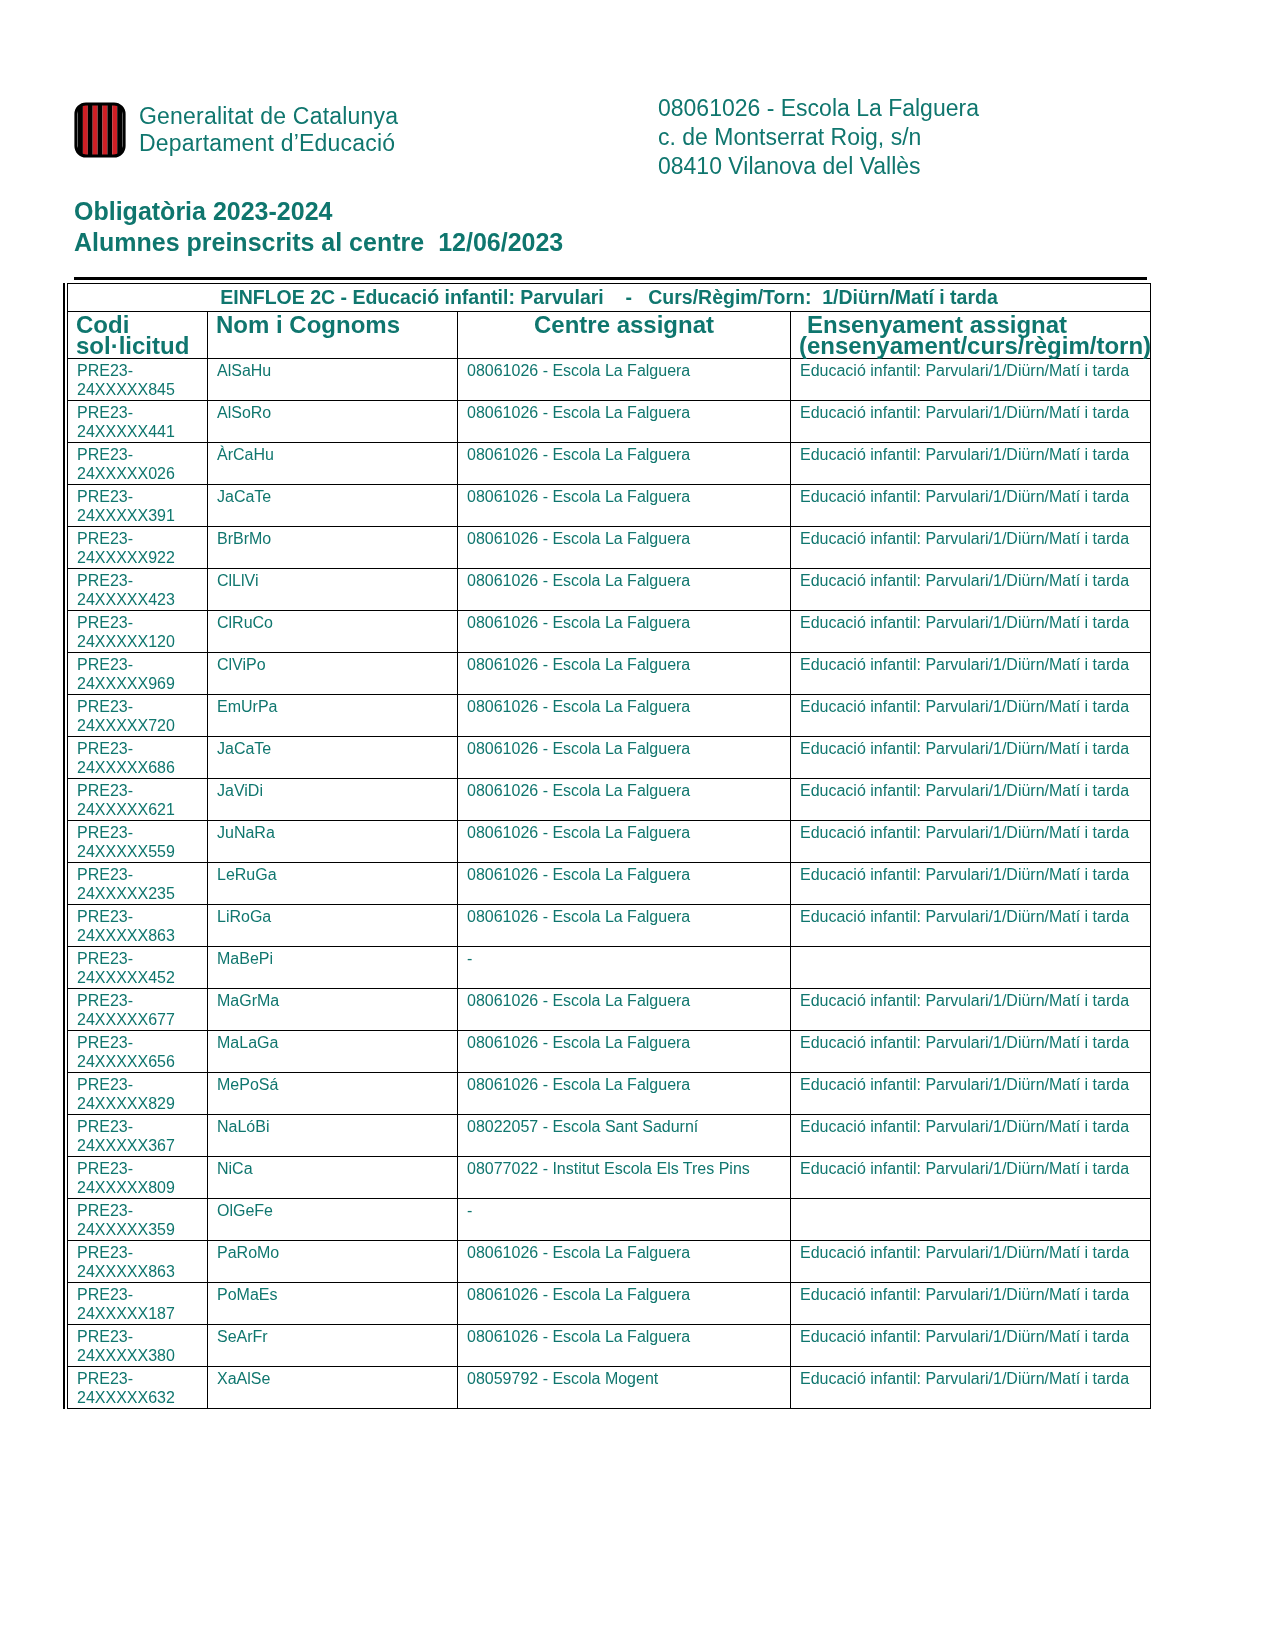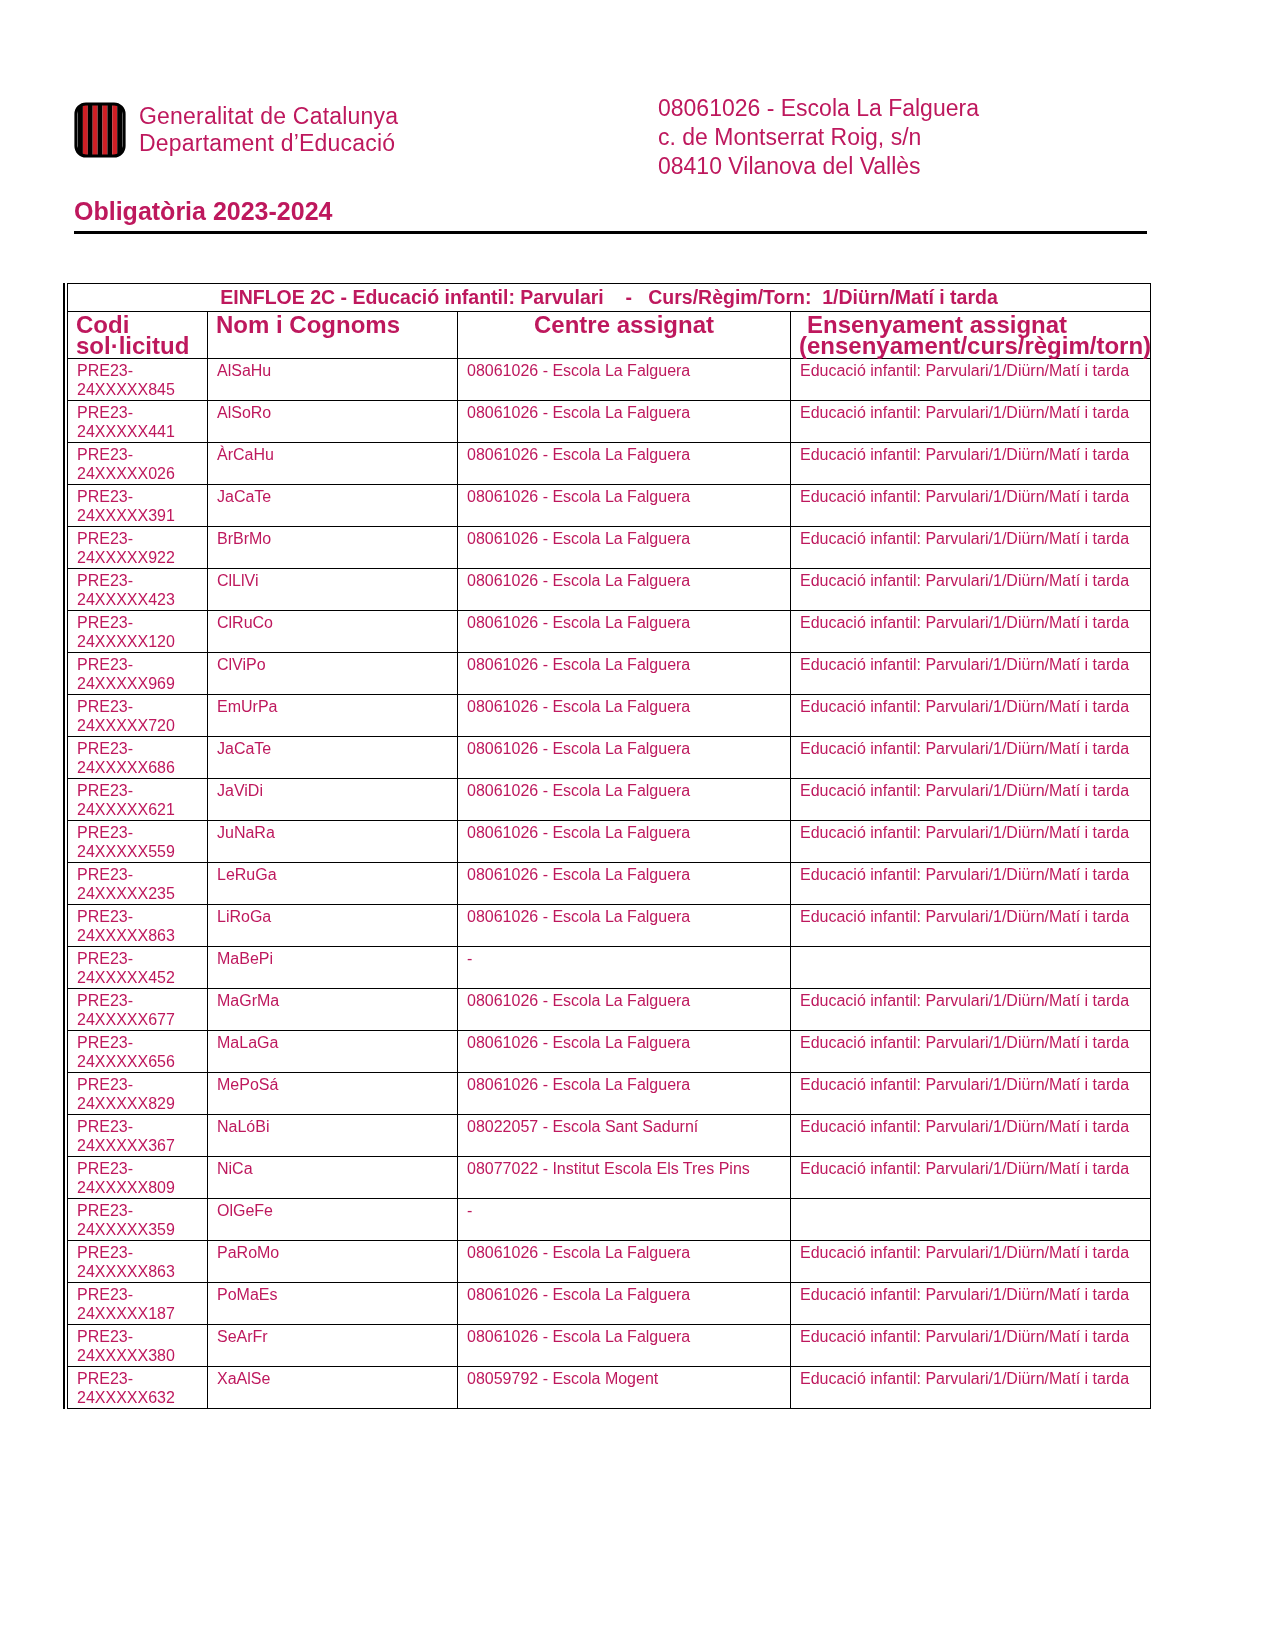--- a/index.html
+++ b/index.html
@@ -2,39 +2,39 @@
 <html><head>
 <meta charset="utf-8">
 <style>
   * { box-sizing: border-box; }
   html, body { margin: 0; padding: 0; background: #ffffff; }
   .page {
     position: relative;
     width: 1275px;
     height: 1650px;
     background: #ffffff;
-    color: #be185d;
+    color: #0f766e;
     font-family: "Liberation Sans", "DejaVu Sans", sans-serif;
     overflow: hidden;
   }
 
   
   .brand { position: absolute; top: 102px; left: 74px; display: flex; align-items: center; gap: 13px; }
   .logo svg { display: block; }
   .brand-text { font-size: 23px; line-height: 27px; letter-spacing: 0.2px; }
   .brand-text .dept { font-weight: normal; }
 
   
   .school-info { position: absolute; top: 94px; left: 658px; font-size: 23px; line-height: 29px; }
 
   
   .titles {
     position: absolute; top: 196px; left: 74px; width: 1073px;
     font-weight: bold; font-size: 25px; line-height: 31px;
-    border-bottom: 3px solid #000; padding-bottom: 4px;
+    border-bottom: 3px solid #000; padding-bottom: 19px;
   }
   .titles .date { margin-left: 14px; }
 
   
   .table-wrap { position: absolute; top: 283px; left: 67px; width: 1083px; }
   .table-wrap::before {
     content: ""; position: absolute; left: -4px; top: 0; bottom: 0;
     width: 2px; background: #000;
   }
   table.data-table {
@@ -98,20 +98,23 @@
   </div>
 
   <div class="school-info">
     <div>08061026 - Escola La Falguera</div>
     <div>c. de Montserrat Roig, s/n</div>
     <div>08410 Vilanova del Vallès</div>
   </div>
 
   <div class="titles">
     <div>Obligatòria 2023-2024</div>
+    <div>
+      <span>Alumnes preinscrits al centre</span><span class="date">12/06/2023</span>
+    </div>
   </div>
 
   <div class="table-wrap">
     <table class="data-table">
       <colgroup>
         <col style="width:140px">
         <col style="width:250px">
         <col style="width:333px">
         <col style="width:360px">
       </colgroup>

